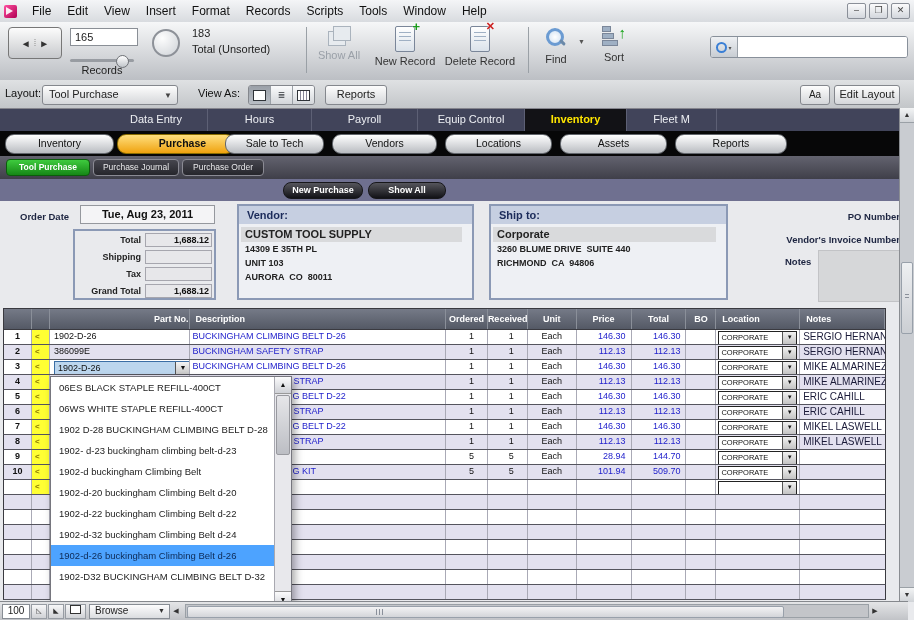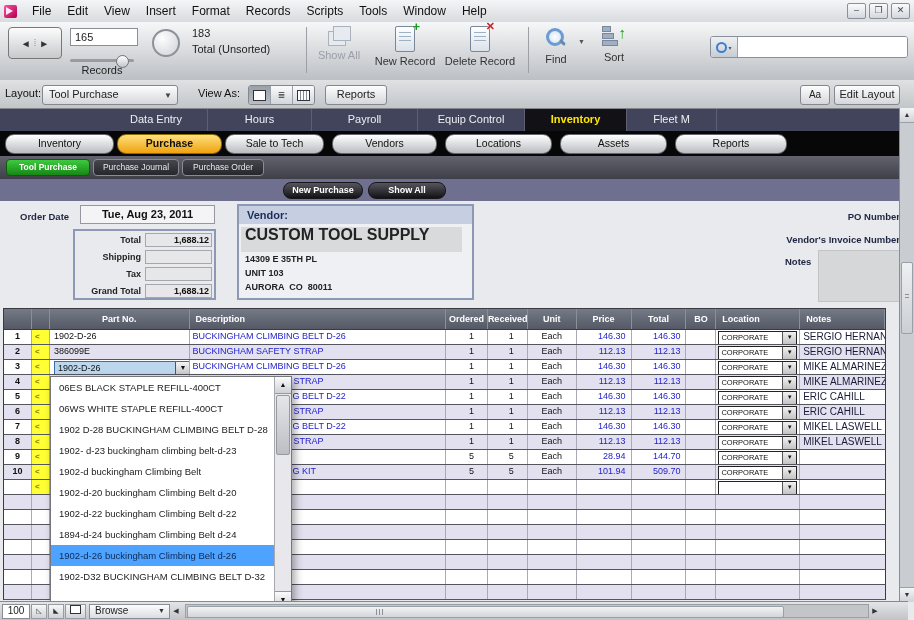--- a/index.html
+++ b/index.html
@@ -115,21 +115,21 @@
   .order-date-field{position:absolute;left:80px;top:205px;width:133px;height:17px;background:#f4f4f6;
     border:1px solid #95989e;text-align:center;font-size:11px;font-weight:bold;line-height:17px;color:#111;}
   .totals-box{position:absolute;left:73px;top:229px;width:143px;height:71px;border:2px solid #8b99b5;box-sizing:border-box;}
   .tot-row{display:flex;align-items:center;height:16px;margin-top:1px;}
   .tot-row .tl{width:66px;text-align:right;font-size:9px;font-weight:bold;color:#222;padding-right:4px;}
   .tot-row .tv{width:63px;height:12px;background:#e7e7ea;border:1px solid #a6a6ae;
     font-size:9px;font-weight:bold;text-align:right;line-height:12px;padding-right:2px;color:#111;}
   .addr-box{position:absolute;top:204px;height:96px;border:2px solid #8b99b5;background:#eef0f4;box-sizing:border-box;}
   .addr-box .hd{height:18px;background:#c6cfe1;font-size:11px;font-weight:bold;color:#1b2b5a;
     line-height:18px;padding-left:8px;}
-  .addr-box .nm{height:25px;background:#d9dadc;margin:3px 10px 0 2px;font-size:16px;font-weight:bold;color:#222;
+  .addr-box .nm{height:15px;background:#d9dadc;margin:3px 10px 0 2px;font-size:11px;font-weight:bold;color:#222;
     line-height:15px;padding-left:4px;white-space:pre;}
   .addr-box .ln{font-size:9px;font-weight:bold;color:#222;line-height:14px;padding-left:6px;white-space:pre;}
   .notes-box{position:absolute;left:818px;top:250px;width:85px;height:50px;background:#d6d7d9;border:1px solid #c2c3c6;}
 
   
   .grid{position:absolute;left:3px;top:308px;width:883px;z-index:10;}
   .thead{display:flex;height:22px;background:linear-gradient(#757a87,#545965);
     border:1px solid #3a3a40;box-sizing:border-box;}
   .th{font-size:9px;font-weight:bold;color:#fff;line-height:20px;box-sizing:border-box;
     border-right:1px solid #8a8f99;overflow:hidden;white-space:nowrap;text-align:center;}
@@ -321,21 +321,21 @@
       <div class="spacer"></div>
       <div class="tab1" style="width: 103px;">Data Entry</div>
       <div class="tab1" style="width: 104px;">Hours</div>
       <div class="tab1" style="width: 106px;">Payroll</div>
       <div class="tab1" style="width: 107px;">Equip Control</div>
       <div class="tab1 active" style="width: 102px;">Inventory</div>
       <div class="tab1" style="width: 90px;">Fleet M</div>
     </div>
   <div class="tabs2" id="tabs2">
       <div class="tab2" style="left: 5px; width: 107px;">Inventory</div>
-      <div class="tab2 active" style="left: 117px; width: 103px;">Purchase</div>
+      <div class="tab2 active" style="left: 117px; width: 103px; padding-left: 13px;">Purchase</div>
       <div class="tab2" style="left: 225px; width: 97px;">Sale to Tech</div>
       <div class="tab2" style="left: 332px; width: 103px;">Vendors</div>
       <div class="tab2" style="left: 445px; width: 105px;">Locations</div>
       <div class="tab2" style="left: 560px; width: 105px;">Assets</div>
       <div class="tab2" style="left: 675px; width: 110px;">Reports</div>
     </div>
   <div class="tabs3" id="tabs3">
       <div class="tab3 active" style="left: 6px; width: 82px;">Tool Purchase</div>
       <div class="tab3" style="left: 93px; width: 84px;">Purchase Journal</div>
       <div class="tab3" style="left: 182px; width: 80px;">Purchase Order</div>
@@ -369,31 +369,37 @@
   </div>
 
   <div class="addr-box" style="left:237px;width:237px">
     <div class="hd">Vendor:</div>
     <div class="nm">CUSTOM TOOL SUPPLY</div>
     <div class="ln">14309 E 35TH PL</div>
     <div class="ln">UNIT 103</div>
     <div class="ln">AURORA  CO  80011</div>
   </div>
 
+  <div class="addr-box" style="left:489px;width:239px">
+    <div class="hd">Ship to:</div>
+    <div class="nm">Corporate</div>
+    <div class="ln">3260 BLUME DRIVE  SUITE 440</div>
+    <div class="ln">RICHMOND  CA  94806</div>
+  </div>
 
   <span class="field-label" style="left:760px;top:211px;width:140px;text-align:right">PO Number</span>
   <span class="field-label" style="left:740px;top:234px;width:160px;text-align:right">Vendor's Invoice Number</span>
   <span class="field-label" style="left:785px;top:256px">Notes</span>
   <div class="notes-box"></div>
 
   <div class="grid">
     <div class="thead" id="thead">
         <div class="th" style="width: 28px;"></div>
         <div class="th" style="width: 18px;"></div>
-        <div class="th" style="width: 140px;">Part No.</div>
+        <div class="th" style="width: 140px; text-align: right;">Part No.</div>
         <div class="th left" style="width: 257px;">Description</div>
         <div class="th" style="width: 42px;">Ordered</div>
         <div class="th" style="width: 40px;">Received</div>
         <div class="th" style="width: 49px;">Unit</div>
         <div class="th" style="width: 55px;">Price</div>
         <div class="th" style="width: 55px;">Total</div>
         <div class="th" style="width: 30px;">BO</div>
         <div class="th left" style="width: 84px;">Location</div>
         <div class="th left" style="width: 85px;">Notes</div>
       </div>
@@ -715,21 +721,21 @@
 
   <div class="part-dd">
     <div class="dd-list" id="ddlist">
         <div class="dd-item">06ES BLACK STAPLE REFILL-400CT</div>
         <div class="dd-item">06WS WHITE STAPLE REFILL-400CT</div>
         <div class="dd-item">1902 D-28 BUCKINGHAM CLIMBING BELT D-28</div>
         <div class="dd-item">1902- d-23 buckingham climbing belt-d-23</div>
         <div class="dd-item">1902-d buckingham Climbing Belt</div>
         <div class="dd-item">1902-d-20 buckingham Climbing Belt d-20</div>
         <div class="dd-item">1902-d-22 buckingham Climbing Belt d-22</div>
-        <div class="dd-item">1894-d-24 buckingham Climbing Belt d-24</div>
+        <div class="dd-item">1902-d-32 buckingham Climbing Belt d-24</div>
         <div class="dd-item sel">1902-d-26 buckingham Climbing Belt d-26</div>
         <div class="dd-item">1902-D32 BUCKINGHAM CLIMBING BELT D-32</div>
       </div>
     <div class="dd-scroll">
       <div class="dd-up">▲</div>
       <div class="dd-thumb"></div>
       <div class="dd-down">▼</div>
     </div>
   </div>
 

